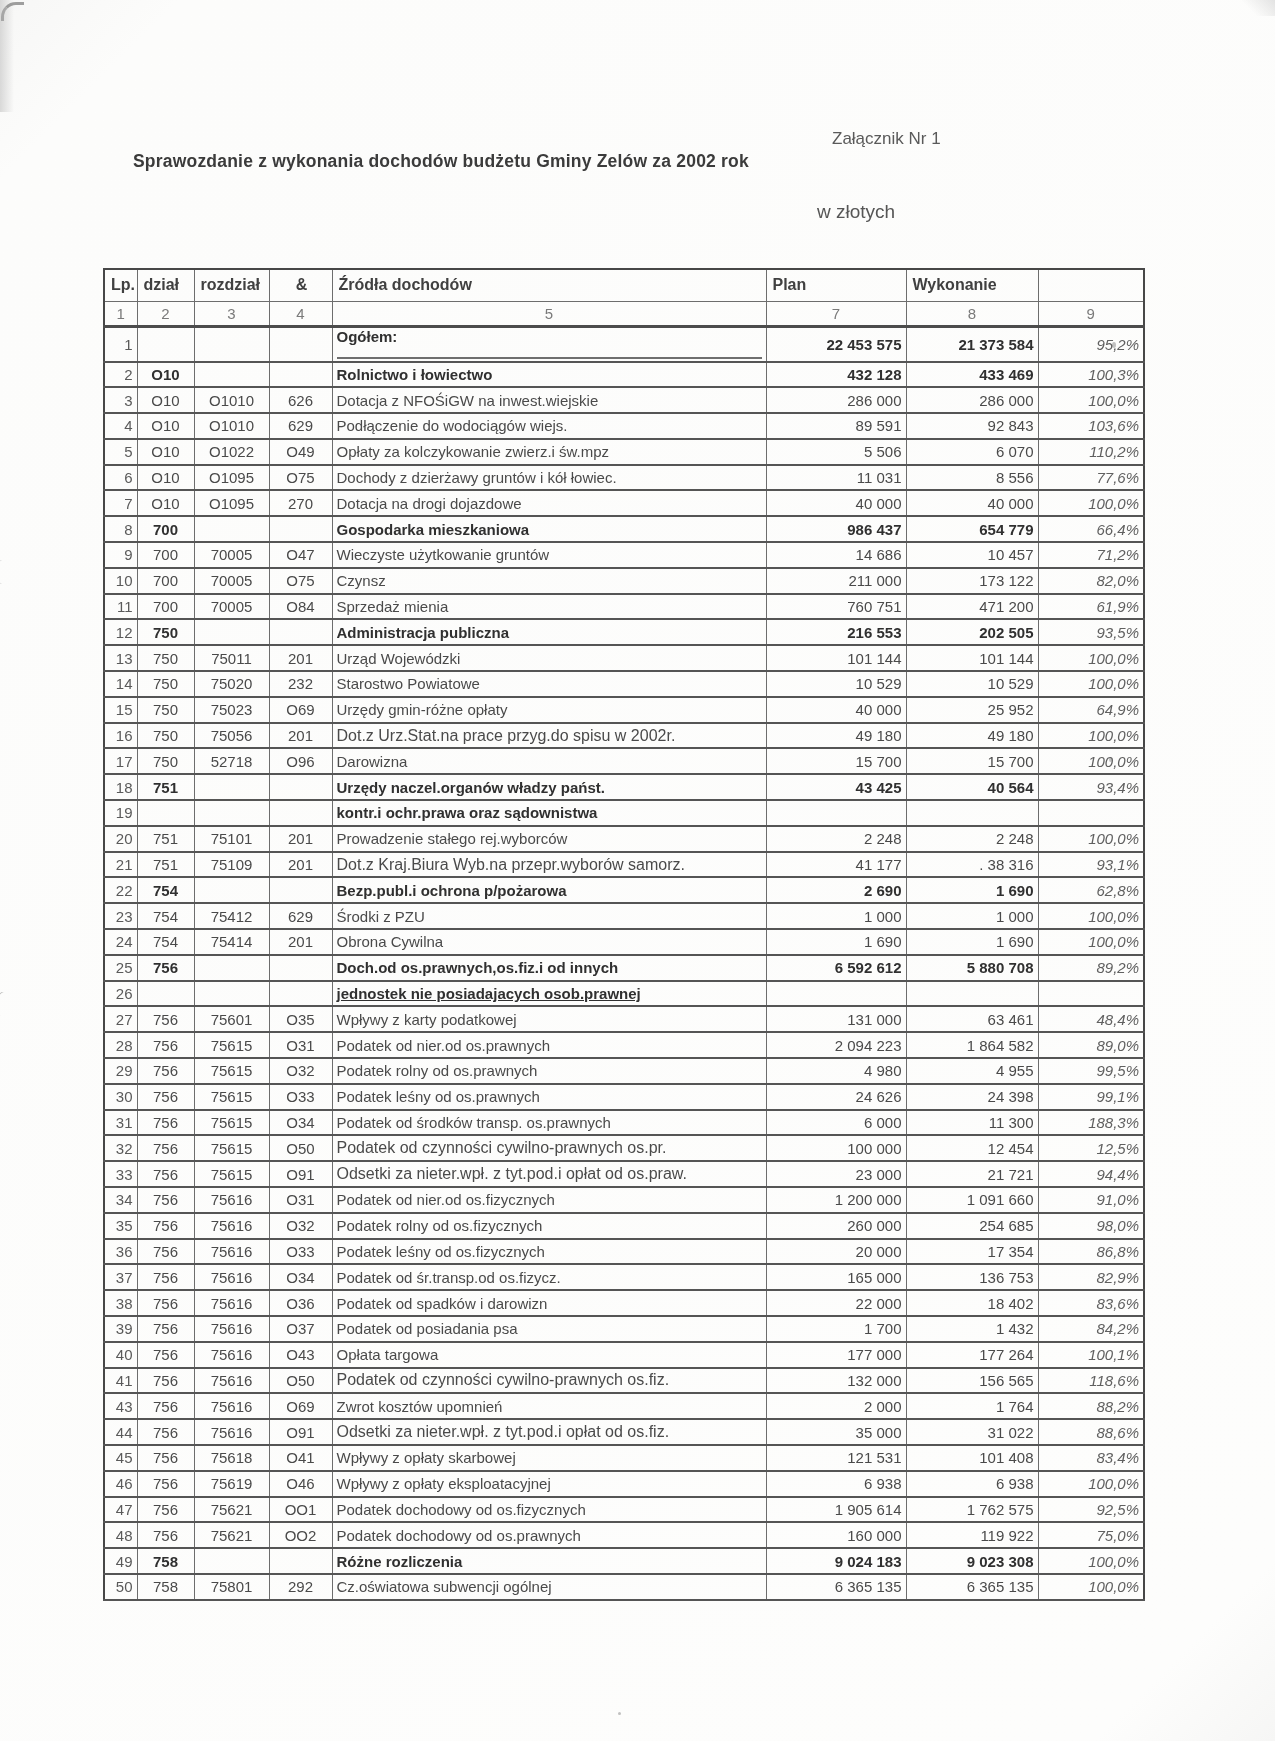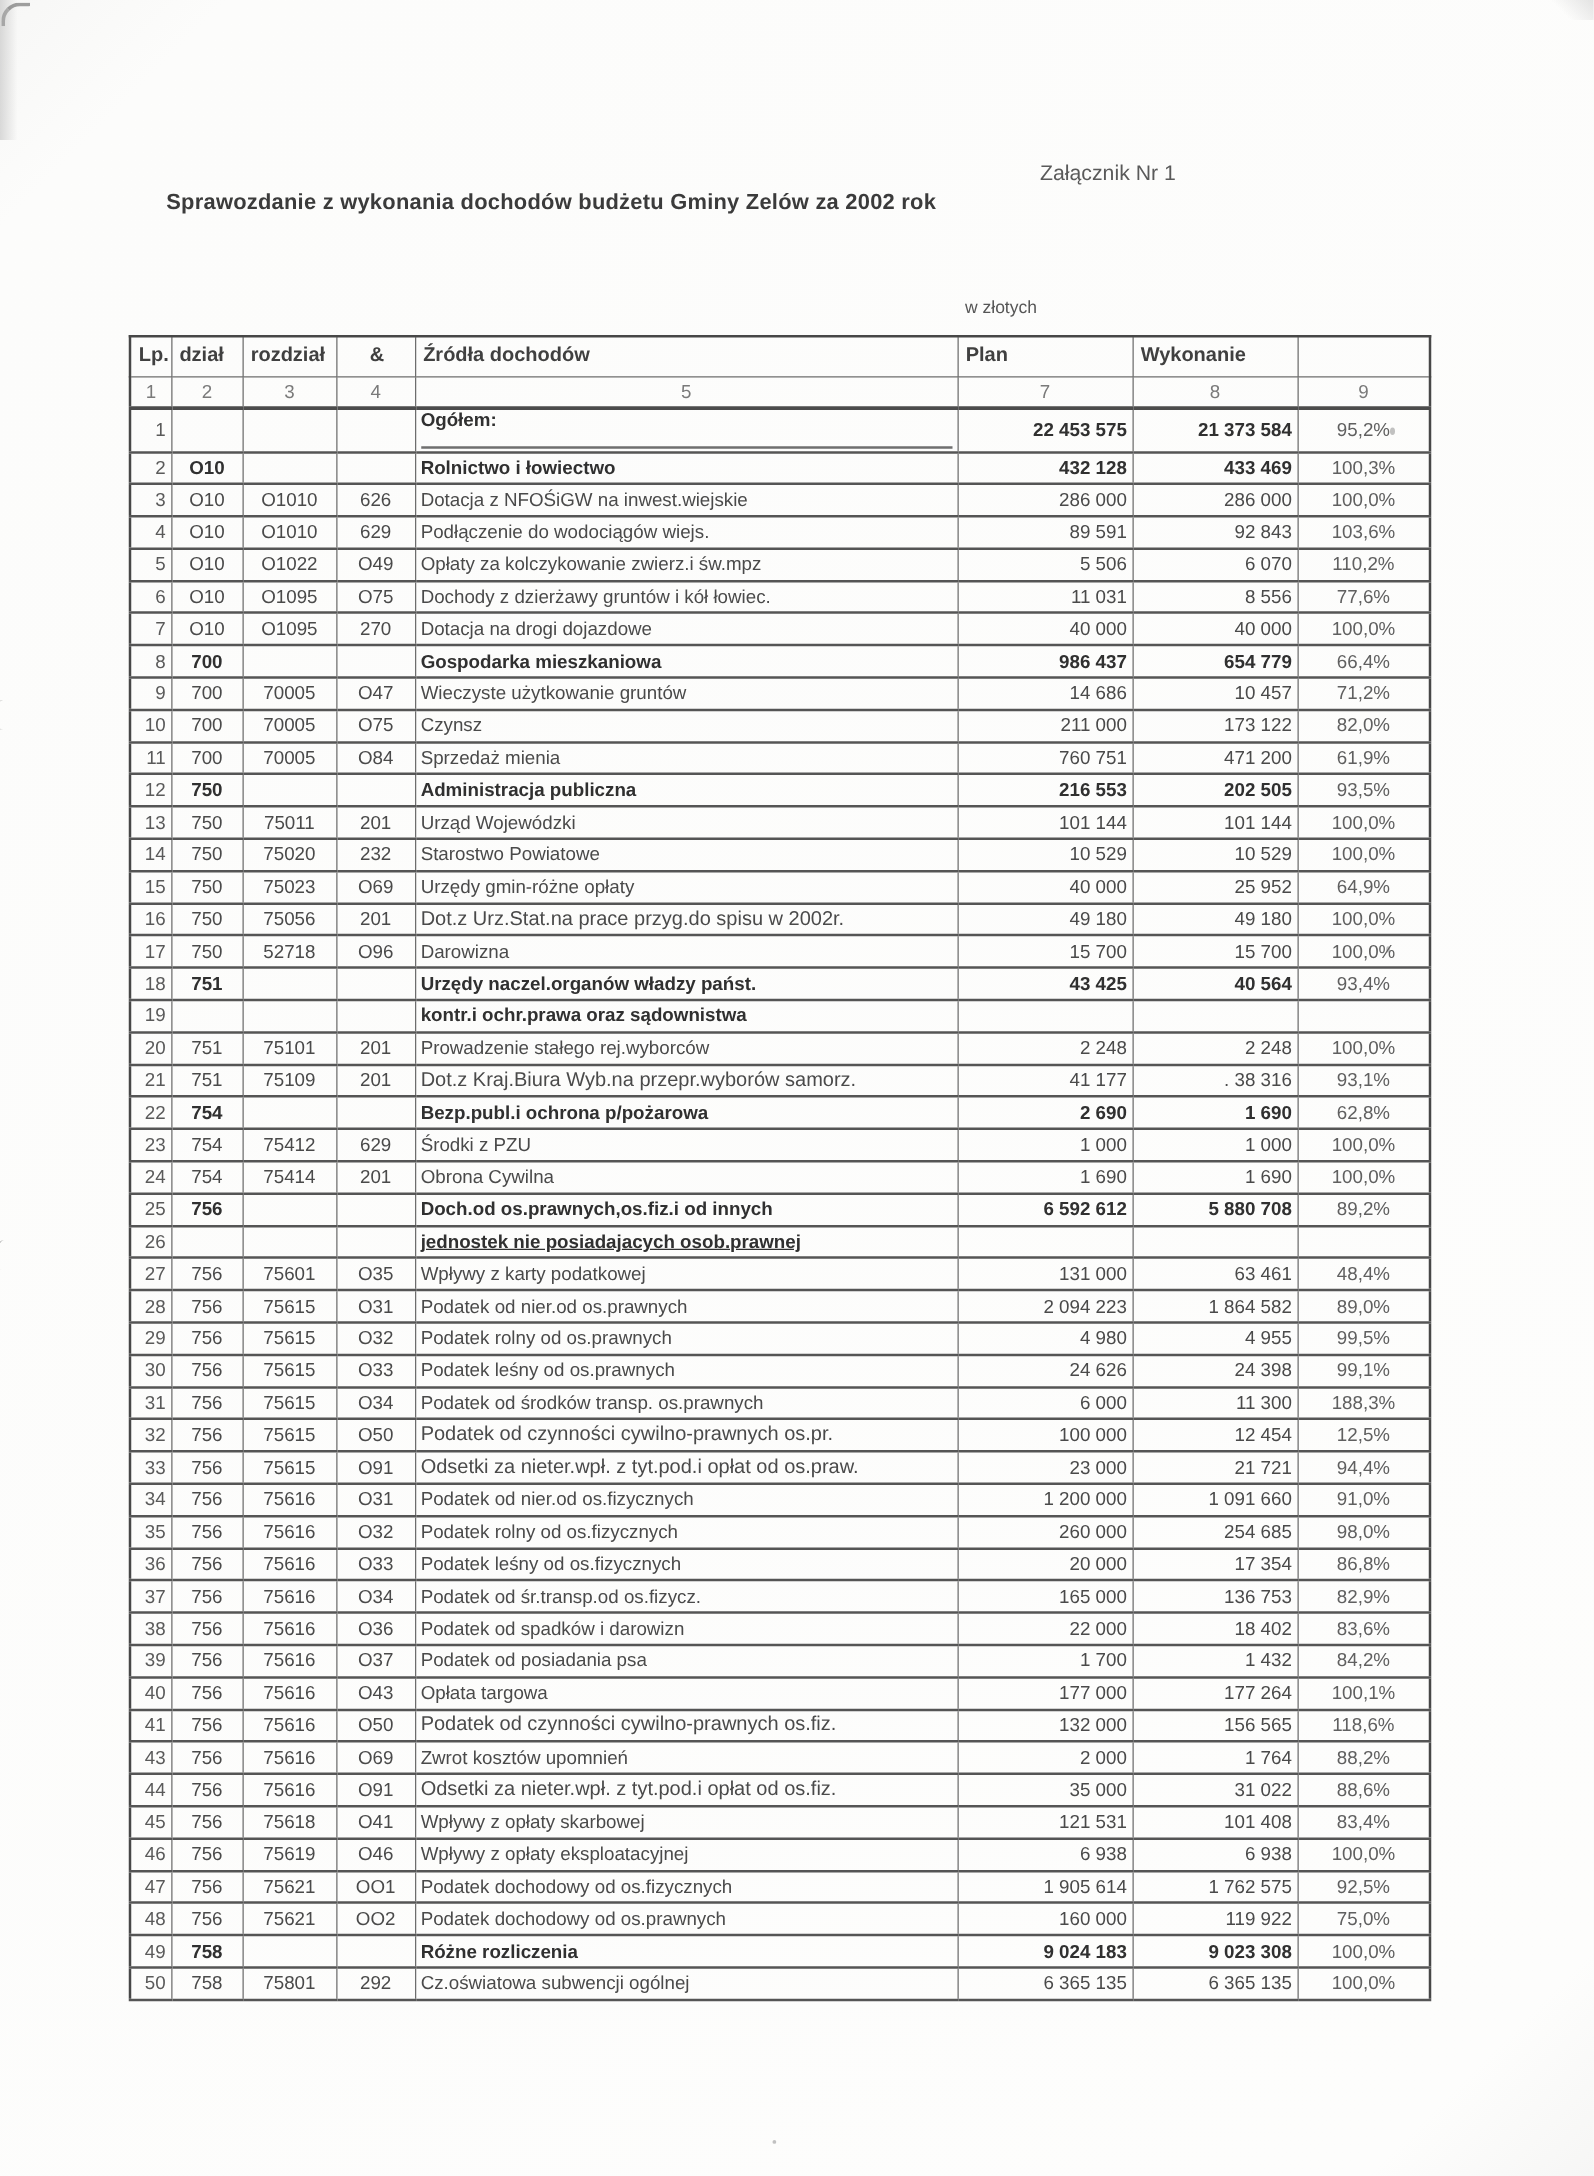--- a/index.html
+++ b/index.html
@@ -21,21 +21,21 @@
     background:linear-gradient(225deg,#c9c9c9,rgba(255,255,255,0) 70%);opacity:.5;}
   .squiggle{position:absolute;width:16px;height:24px;border-left:2.5px solid #8a8a8a;
     border-top-left-radius:50% 60%;border-bottom-left-radius:50% 60%;opacity:.55;left:-5px;}
   .sq1{top:560px;}
   .sq2{top:992px;transform:rotate(8deg);}
   .speck{position:absolute;background:#9a9a9a;border-radius:50%;opacity:.6;}
 
   
   .attachment{position:absolute;left:832px;top:129px;font-size:17px;color:#5a5a5a;}
   .doc-title{position:absolute;left:103px;top:151px;font-size:17.5px;font-weight:bold;color:#3b3b3b;letter-spacing:.2px;margin-left:30px;}
-  .currency{position:absolute;left:772px;top:201px;font-size:14px;color:#565656;margin-top:36px;}
+  .currency{position:absolute;left:817px;top:201px;font-size:19px;color:#565656;}
 
   
   table.budget{
     position:absolute;left:103px;top:268px;width:1040px;
     border-collapse:collapse;table-layout:fixed;
     font-size:15px;color:#4a4a4a;
   }
   table.budget td, table.budget th{
     border:1.6px solid #6d6d6d;
     border-bottom:2.2px solid #555555;
@@ -47,21 +47,21 @@
   tr.hdr th{font-weight:bold;color:#404040;text-align:left;font-size:16px;padding-left:6px;border-bottom:1.6px solid #6d6d6d;}
   tr.hdr th.c{text-align:center;}
   tr.nums{height:25px;}
   tr.nums td{text-align:center;color:#7a7a7a;border-bottom:3px solid #4c4c4c;font-size:15px;}
   tbody tr{height:25.8px;}
 
   td.lp{text-align:right;padding-right:4px;color:#5a5a5a;}
   td.ctr{text-align:center;}
   td.src{text-align:left;padding-left:7px;}
   td.num{text-align:right;padding-right:10px;}
-  td.pct{text-align:center;padding-right:6px;color:#606060;}
+  td.pct{text-align:right;padding-right:6px;color:#606060;font-style:italic;}
 
   tr.b td.src, tr.b td.num, tr.b td.ctr{font-weight:bold;color:#303030;}
   tr.b td.pct{font-weight:normal;}
   td.small-src{font-size:16px;margin-left:14px;}
   td.rule span{display:block;border-bottom:2px solid #6f6f6f;padding-bottom:12px;margin-bottom:2px;}
   td.uline span{text-decoration:underline;}
 </style>
 </head>
 <body>
 

